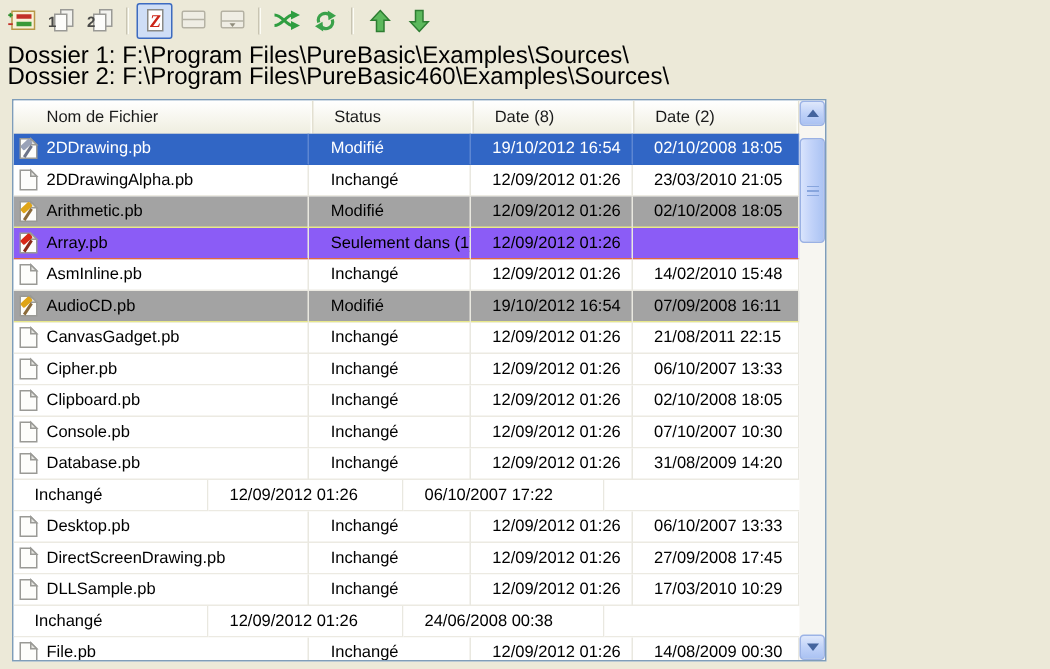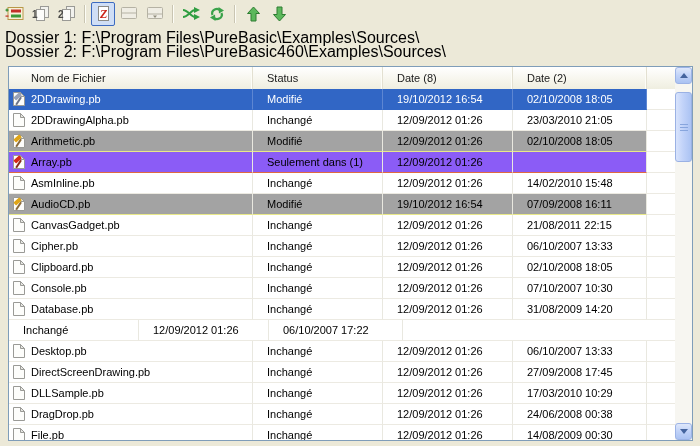--- a/index.html
+++ b/index.html
@@ -19,21 +19,21 @@
     border:1px solid transparent;border-radius:2px;box-sizing:border-box;background:transparent;
   }
   .tbtn.selected{background:#cfdef6;border-color:#3d6bc0;}
   .tsep{width:1px;height:18px;background:#c9c5b2;border-right:1px solid #fdfdf6;margin:0 3px;}
   
   .folderline{position:absolute;left:5px;font-size:16px;color:#000;white-space:pre;}
   .folder1{top:29px;}
   .folder2{top:43px;}
   
   .table{
-    position:absolute;left:8px;top:66px;width:685px;height:375px;
+    position:absolute;left:8px;top:66px;width:543px;height:375px;
     border:1px solid #7F9DB9;background:#fff;box-sizing:border-box;overflow:hidden;
   }
   .thead{
     position:absolute;left:0;top:0;right:17px;height:22px;display:flex;
     background:linear-gradient(#ffffff,#f6f5ec 60%,#efeee0);
     border-bottom:1px solid #d8d4c0;
   }
   .hcell{
     box-sizing:border-box;height:100%;display:flex;align-items:center;
     font-size:11px;color:#1a1a1a;border-right:1px solid #e3e0d1;box-shadow:inset -1px 0 0 #fdfdf8;
@@ -482,33 +482,20 @@
         </svg>
       </span>
       <span class="fname">DLLSample.pb</span>
     </div>
     <div class="cell w-status">Inchangé</div>
     <div class="cell w-d1">12/09/2012 01:26</div>
     <div class="cell w-d2">17/03/2010 10:29</div>
     <div class="cell w-fill"></div>
   </div>
       <div class="row unchanged">
-    <div class="cell w-name namecell">
-      <span>
-        <svg width="15" height="16" viewBox="0 0 15 16">
-          <path d="M2.5,1.5 h7 l4,4 v9 h-11 z" fill="#fdfdfb" stroke="#9a9a96"></path>
-          <path d="M9.5,1.5 l4,4 h-4 z" fill="#e6e6e2" stroke="#9a9a96"></path>
-          <g class="hammer" style="display: none;">
-            <rect class="hammer-handle" x="6.6" y="5.5" width="2" height="9" transform="rotate(33 7.6 10)"></rect>
-            <rect class="hammer-head" x="2.6" y="3.4" width="8" height="4" rx="1" transform="rotate(-42 6.6 5.4)"></rect>
-          </g>
-        </svg>
-      </span>
-      <span class="fname">DragDrop.pb</span>
-    </div>
     <div class="cell w-status">Inchangé</div>
     <div class="cell w-d1">12/09/2012 01:26</div>
     <div class="cell w-d2">24/06/2008 00:38</div>
     <div class="cell w-fill"></div>
   </div>
       <div class="row unchanged">
     <div class="cell w-name namecell">
       <span>
         <svg width="15" height="16" viewBox="0 0 15 16">
           <path d="M2.5,1.5 h7 l4,4 v9 h-11 z" fill="#fdfdfb" stroke="#9a9a96"></path>

